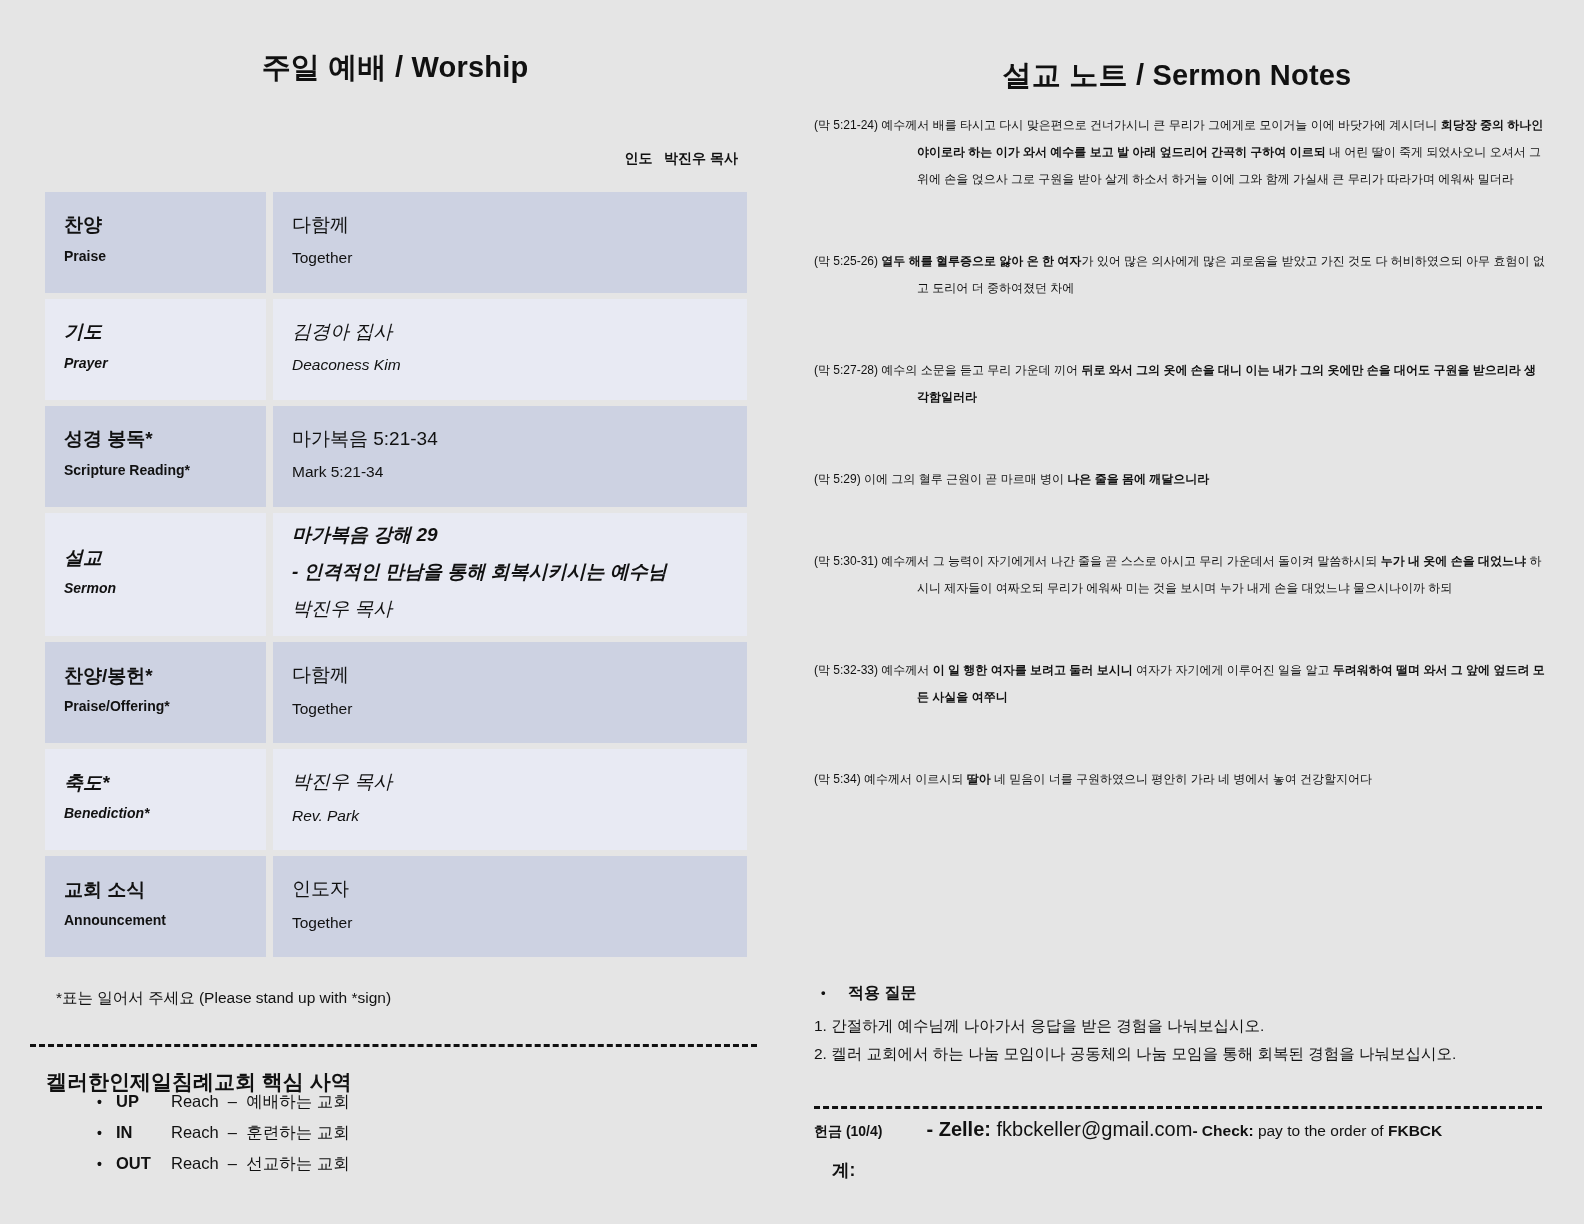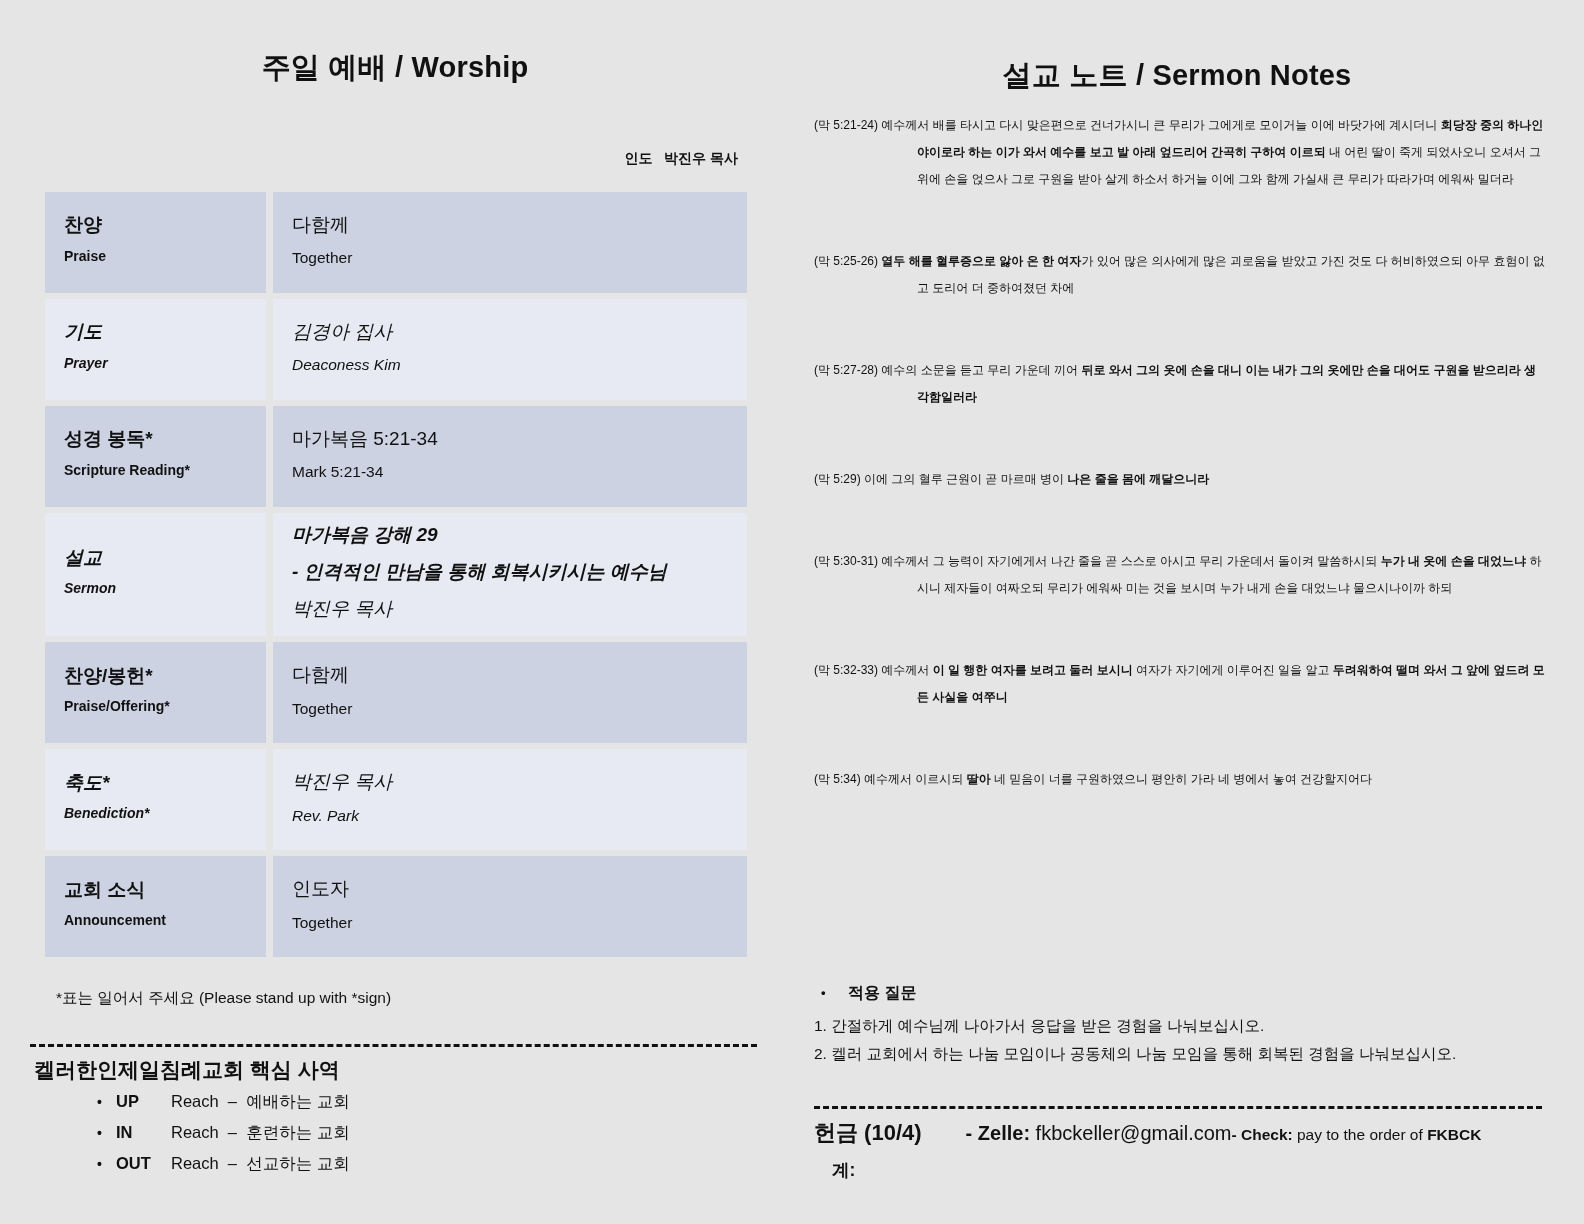--- a/index.html
+++ b/index.html
@@ -27,37 +27,37 @@
   .lab-en{font-size:14px;font-weight:700;line-height:1.1;}
   .val-ko{font-size:19px;margin-bottom:13px;line-height:1.25;}
   .val-en{font-size:15.5px;line-height:1.1;margin-bottom:13px;}
   .nomb{margin-bottom:0 !important;}
   .bold{font-weight:700;}
   
   .footnote{position:absolute;left:56px;top:988px;font-size:15.5px;}
   .divider{position:absolute;border-top:3px dashed #111;height:0;}
   .divider.left{left:30px;top:1044px;width:727px;}
   .divider.right{left:814px;top:1106px;width:728px;}
-  .cm-title{position:absolute;left:30px;top:1052px;margin:4px;font-size:21px;font-weight:700;}
+  .cm-title{position:absolute;left:30px;top:1052px;margin:16px;font-size:21px;font-weight:700;}
   .cmlist{position:absolute;left:97px;top:1092px;}
   .cm-row{display:flex;align-items:baseline;font-size:16.5px;margin-bottom:11px;line-height:1.2;}
   .cm-bullet{width:19px;font-size:14px;font-weight:700;}
   .cm-key{width:55px;font-weight:700;}
   .cm-text{white-space:pre;}
   
   .notes{position:absolute;left:814px;top:112px;width:732px;font-size:12px;line-height:27px;}
   .note{margin:0 0 55px 0;padding-left:var(--hang);text-indent:calc(0px - var(--hang));}
   
   .apply{position:absolute;left:814px;top:980px;width:732px;font-size:15.5px;line-height:26px;}
   .apply-title{display:flex;font-weight:700;font-size:16px;margin-bottom:7px;}
   .apply-bullet{width:27px;padding-left:7px;font-size:13px;}
   .apply-item{margin-bottom:2px;}
   
   .offering{position:absolute;left:814px;top:1118px;width:745px;display:flex;align-items:baseline;}
-  .off-label{font-size:22px;font-weight:700;margin-right:44px;white-space:pre;}
+  .off-label{font-size:14px;font-weight:700;margin-right:44px;white-space:pre;}
   .off-zelle{font-size:20px;white-space:pre;}
   .off-check{font-size:15.5px;white-space:pre;}
   .offering b{font-weight:700;}
   .account{position:absolute;left:832px;top:1158px;font-size:17.5px;font-weight:700;}
 </style>
 </head>
 <body>
 
 <div class="page">
 

